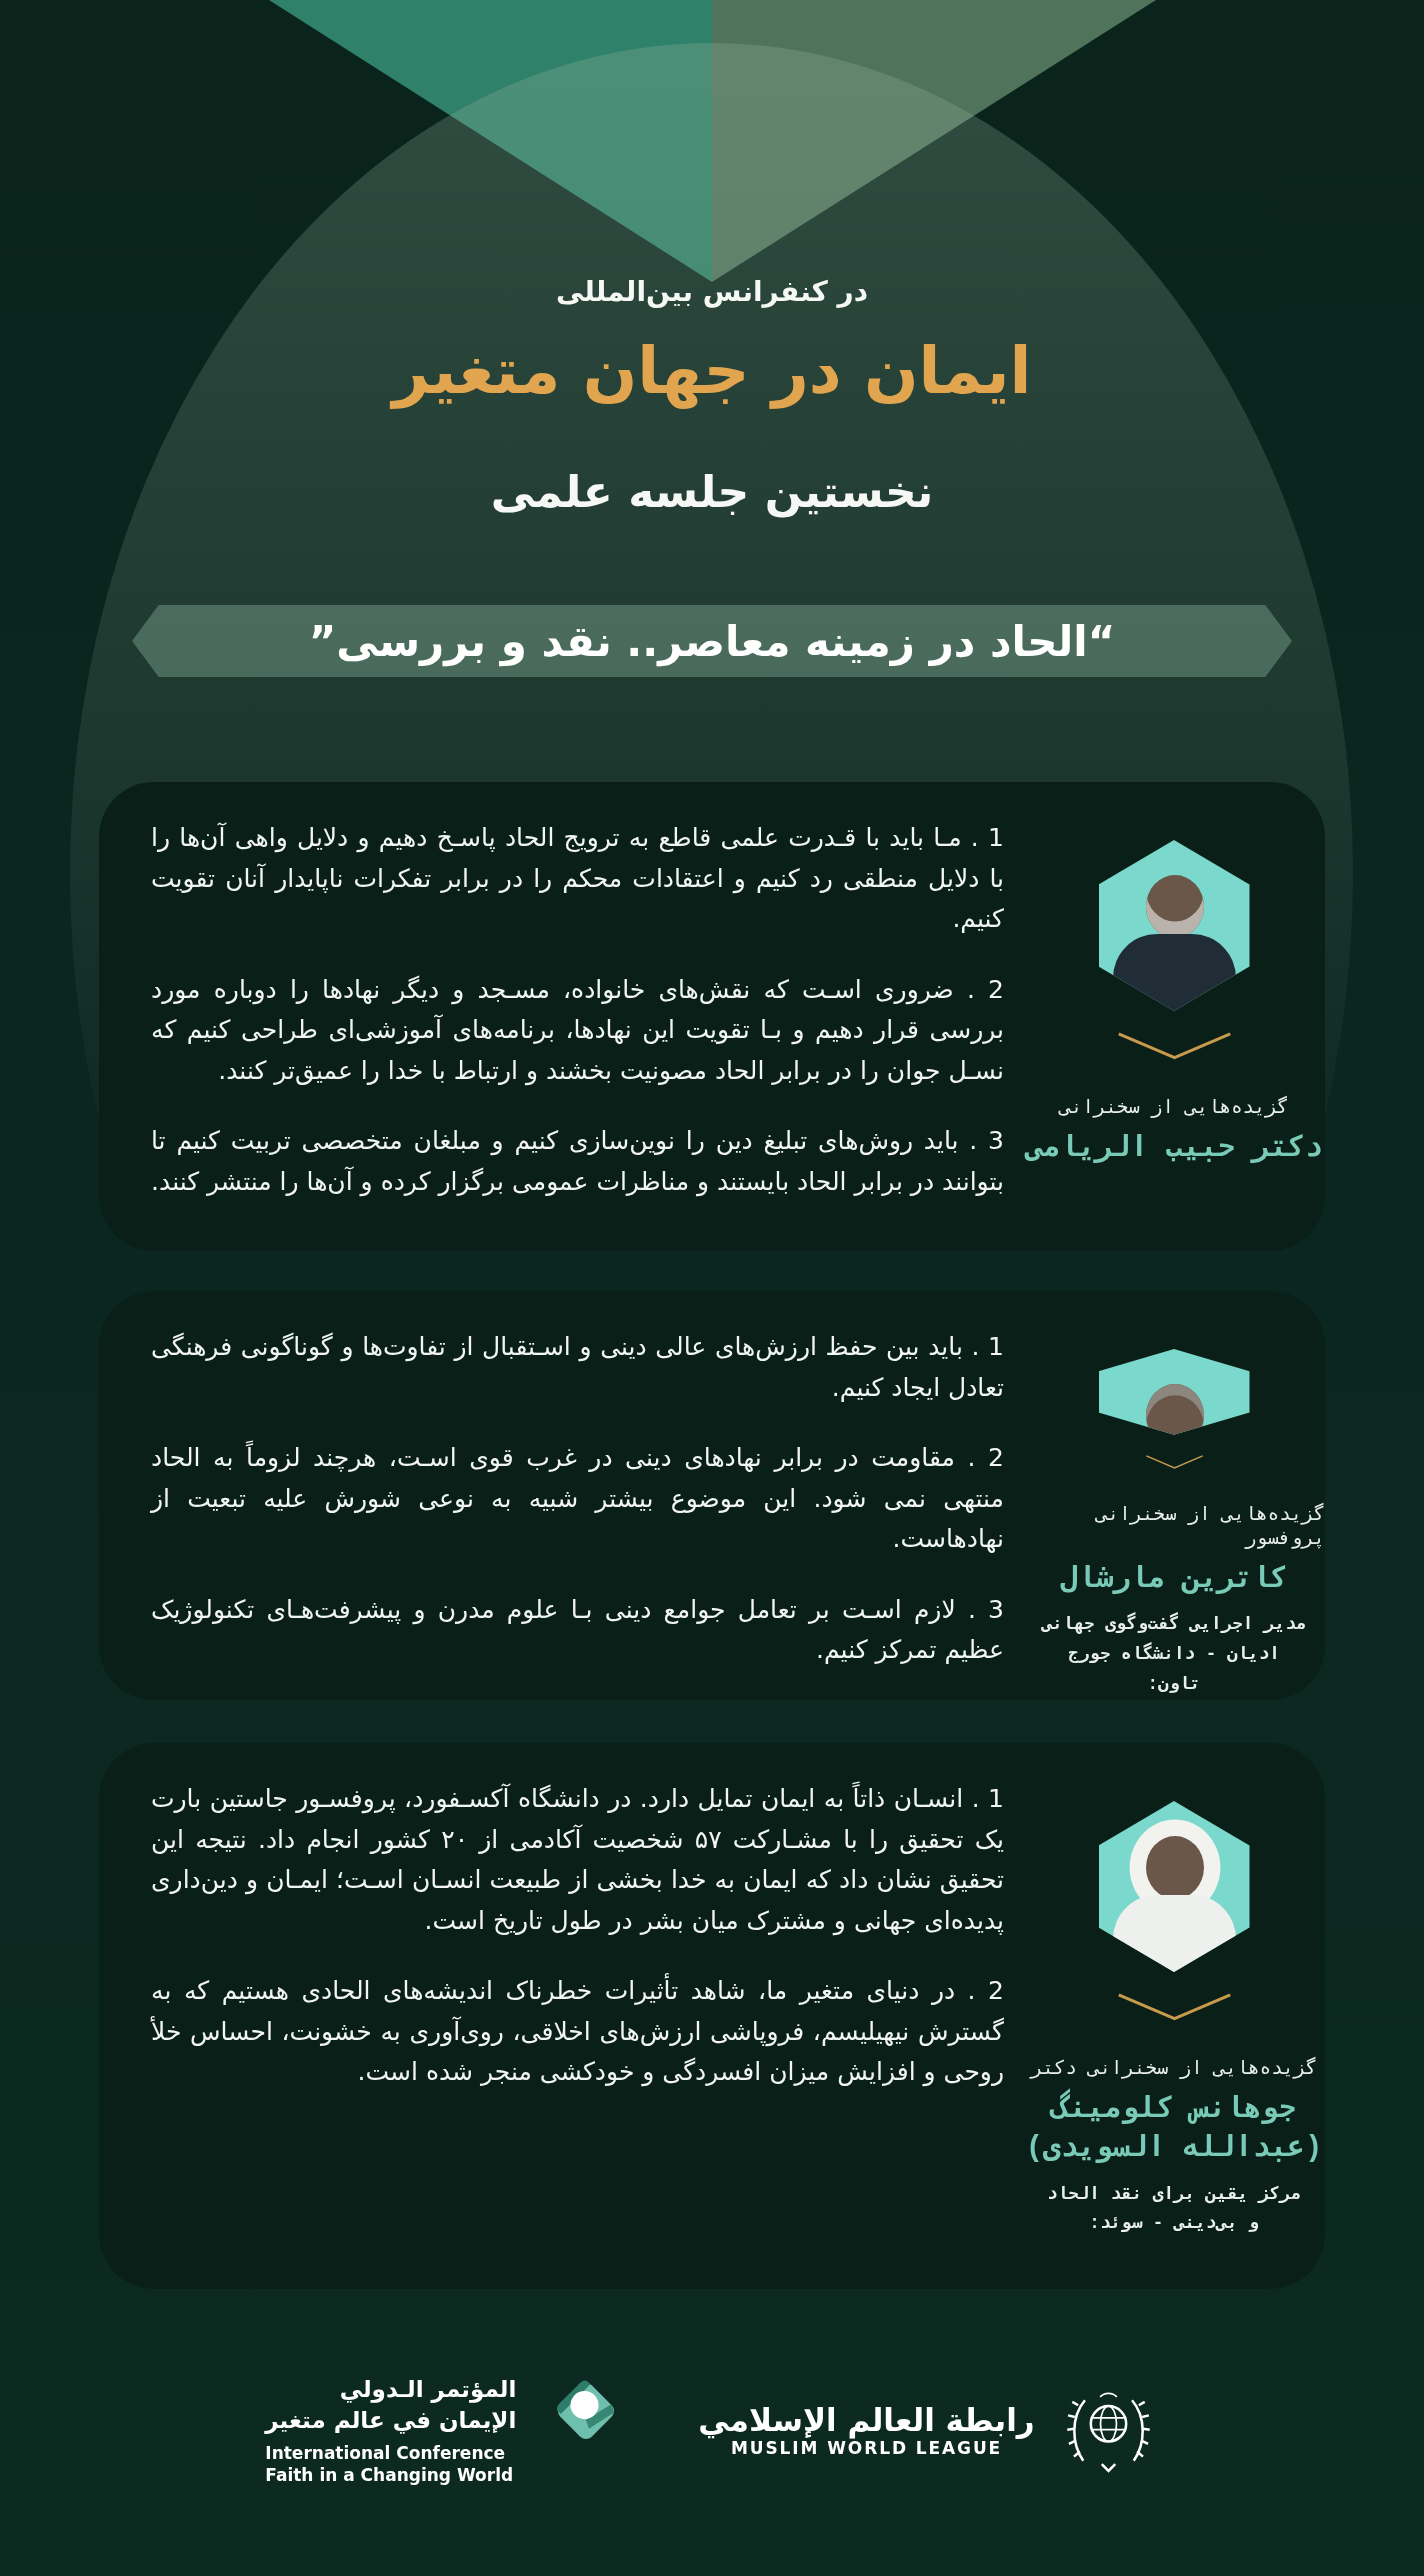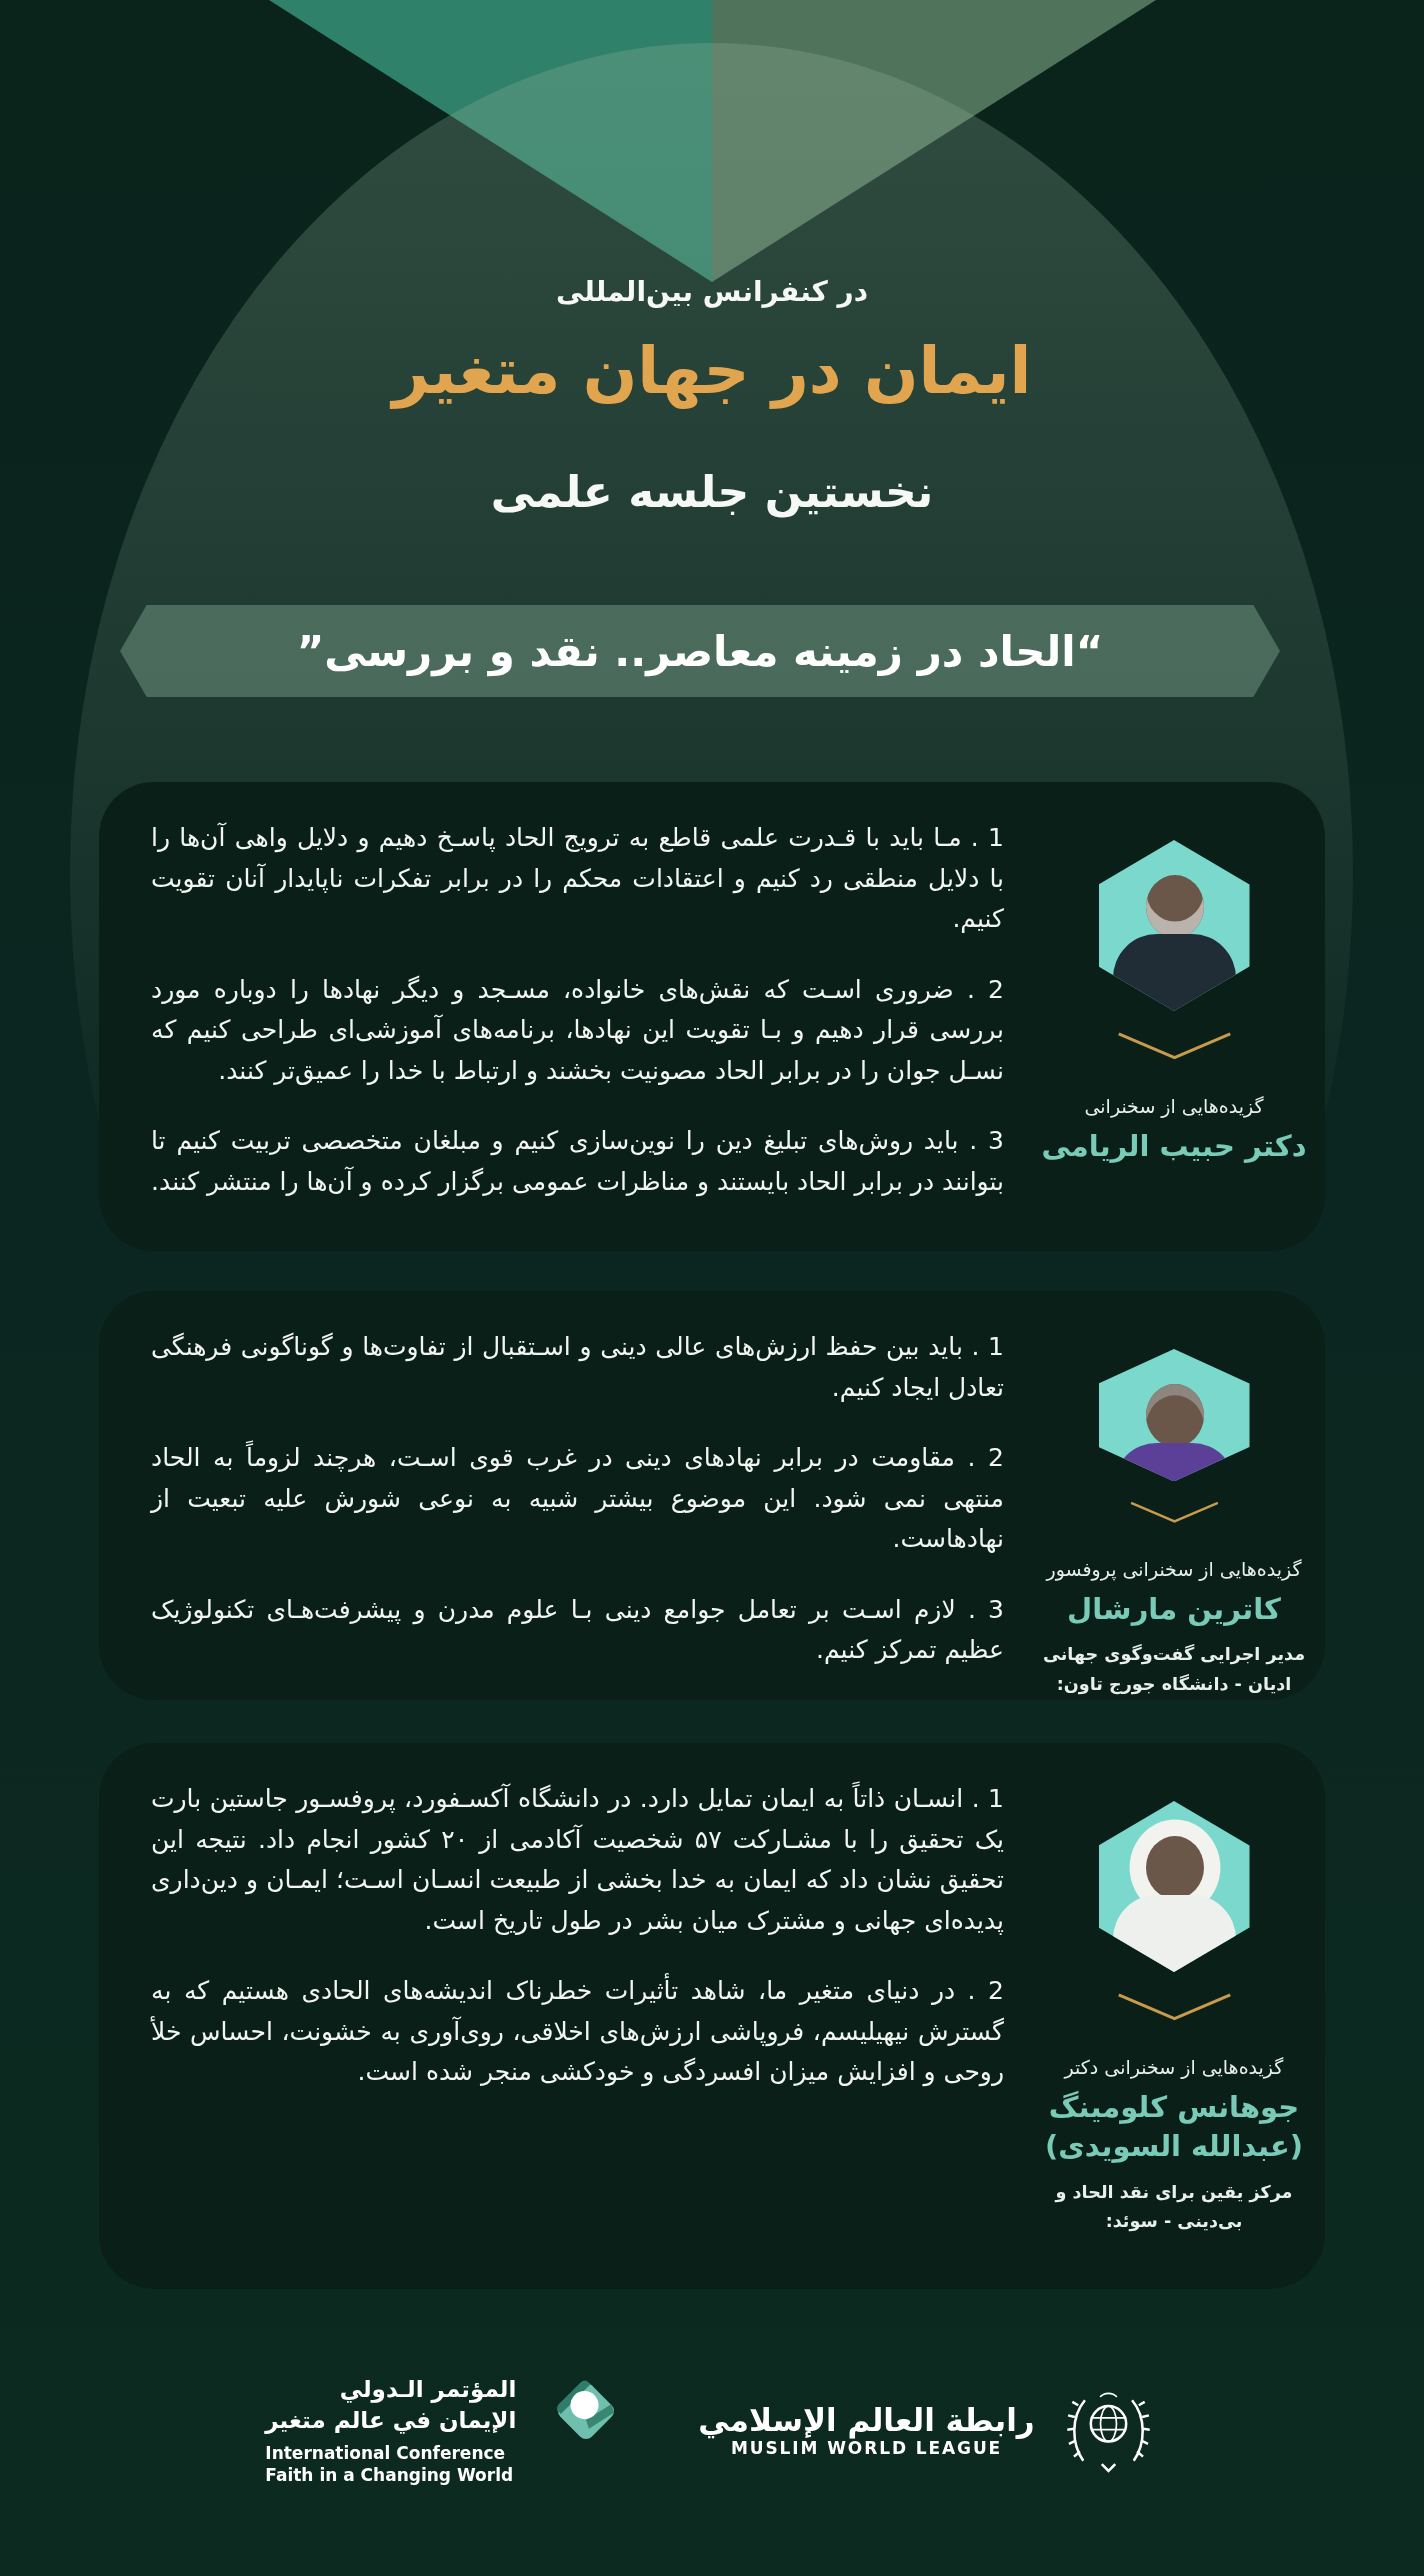--- a/index.html
+++ b/index.html
@@ -22,38 +22,38 @@
   .dome{position:absolute;left:70px;top:43px;width:1283px;height:1660px;
     border-radius:50%;
     background:linear-gradient(180deg,rgba(150,180,158,.28) 0%,rgba(150,180,158,.13) 42%,rgba(150,180,158,0) 72%);
     pointer-events:none;}
   
   .header{position:absolute;top:275px;left:0;right:0;text-align:center;direction:rtl;}
   .kicker{font-size:28px;font-weight:700;color:#f5f8f5;}
   .main-title{margin-top:26.4px;font-size:64px;font-weight:700;color:#e2a54f;}
   .subtitle{margin-top:58px;font-size:44px;font-weight:700;color:#f5f8f5;}
   .banner{
-    position:absolute;top:605px;left:120px;width:1160px;height:92px;
+    position:absolute;top:605px;left:132px;width:1160px;height:72px;
     clip-path:polygon(0 50%,2.3% 0,97.7% 0,100% 50%,97.7% 100%,2.3% 100%);
     background:rgba(122,160,140,.48);
     display:flex;align-items:center;justify-content:center;
     direction:rtl;font-size:42px;font-weight:700;color:#ffffff;
   }
   
   .card{
     position:absolute;left:99px;width:1226px;
     background:#0a1f17;border-radius:55px;
     display:flex;flex-direction:row;direction:rtl;
     overflow:hidden;
   }
   .card1{top:782px;height:469px;}
   .card2{top:1291px;height:409px;}
   .card3{top:1743px;height:546px;}
   .speaker-col{width:302px;flex:0 0 302px;display:flex;flex-direction:column;
-    align-items:center;padding-top:58px;direction:rtl;}
+    align-items:center;padding-top:58px;direction:rtl;font-family:Liberation Mono, monospace;}
   .text-col{flex:1;padding:36px 19px 25px 52px;direction:rtl;}
   .text-col p{
     margin:0 0 30px 0;font-size:25px;line-height:1.62;
     text-align:justify;text-align-last:right;color:#f2f6f3;
   }
   .text-col p:last-child{margin-bottom:0;}
   
   .hex{width:151px;height:171px;position:relative;
     clip-path:polygon(50% 0,100% 26%,100% 74%,50% 100%,0 74%,0 26%);
     background:#7ad9cc;overflow:hidden;}

